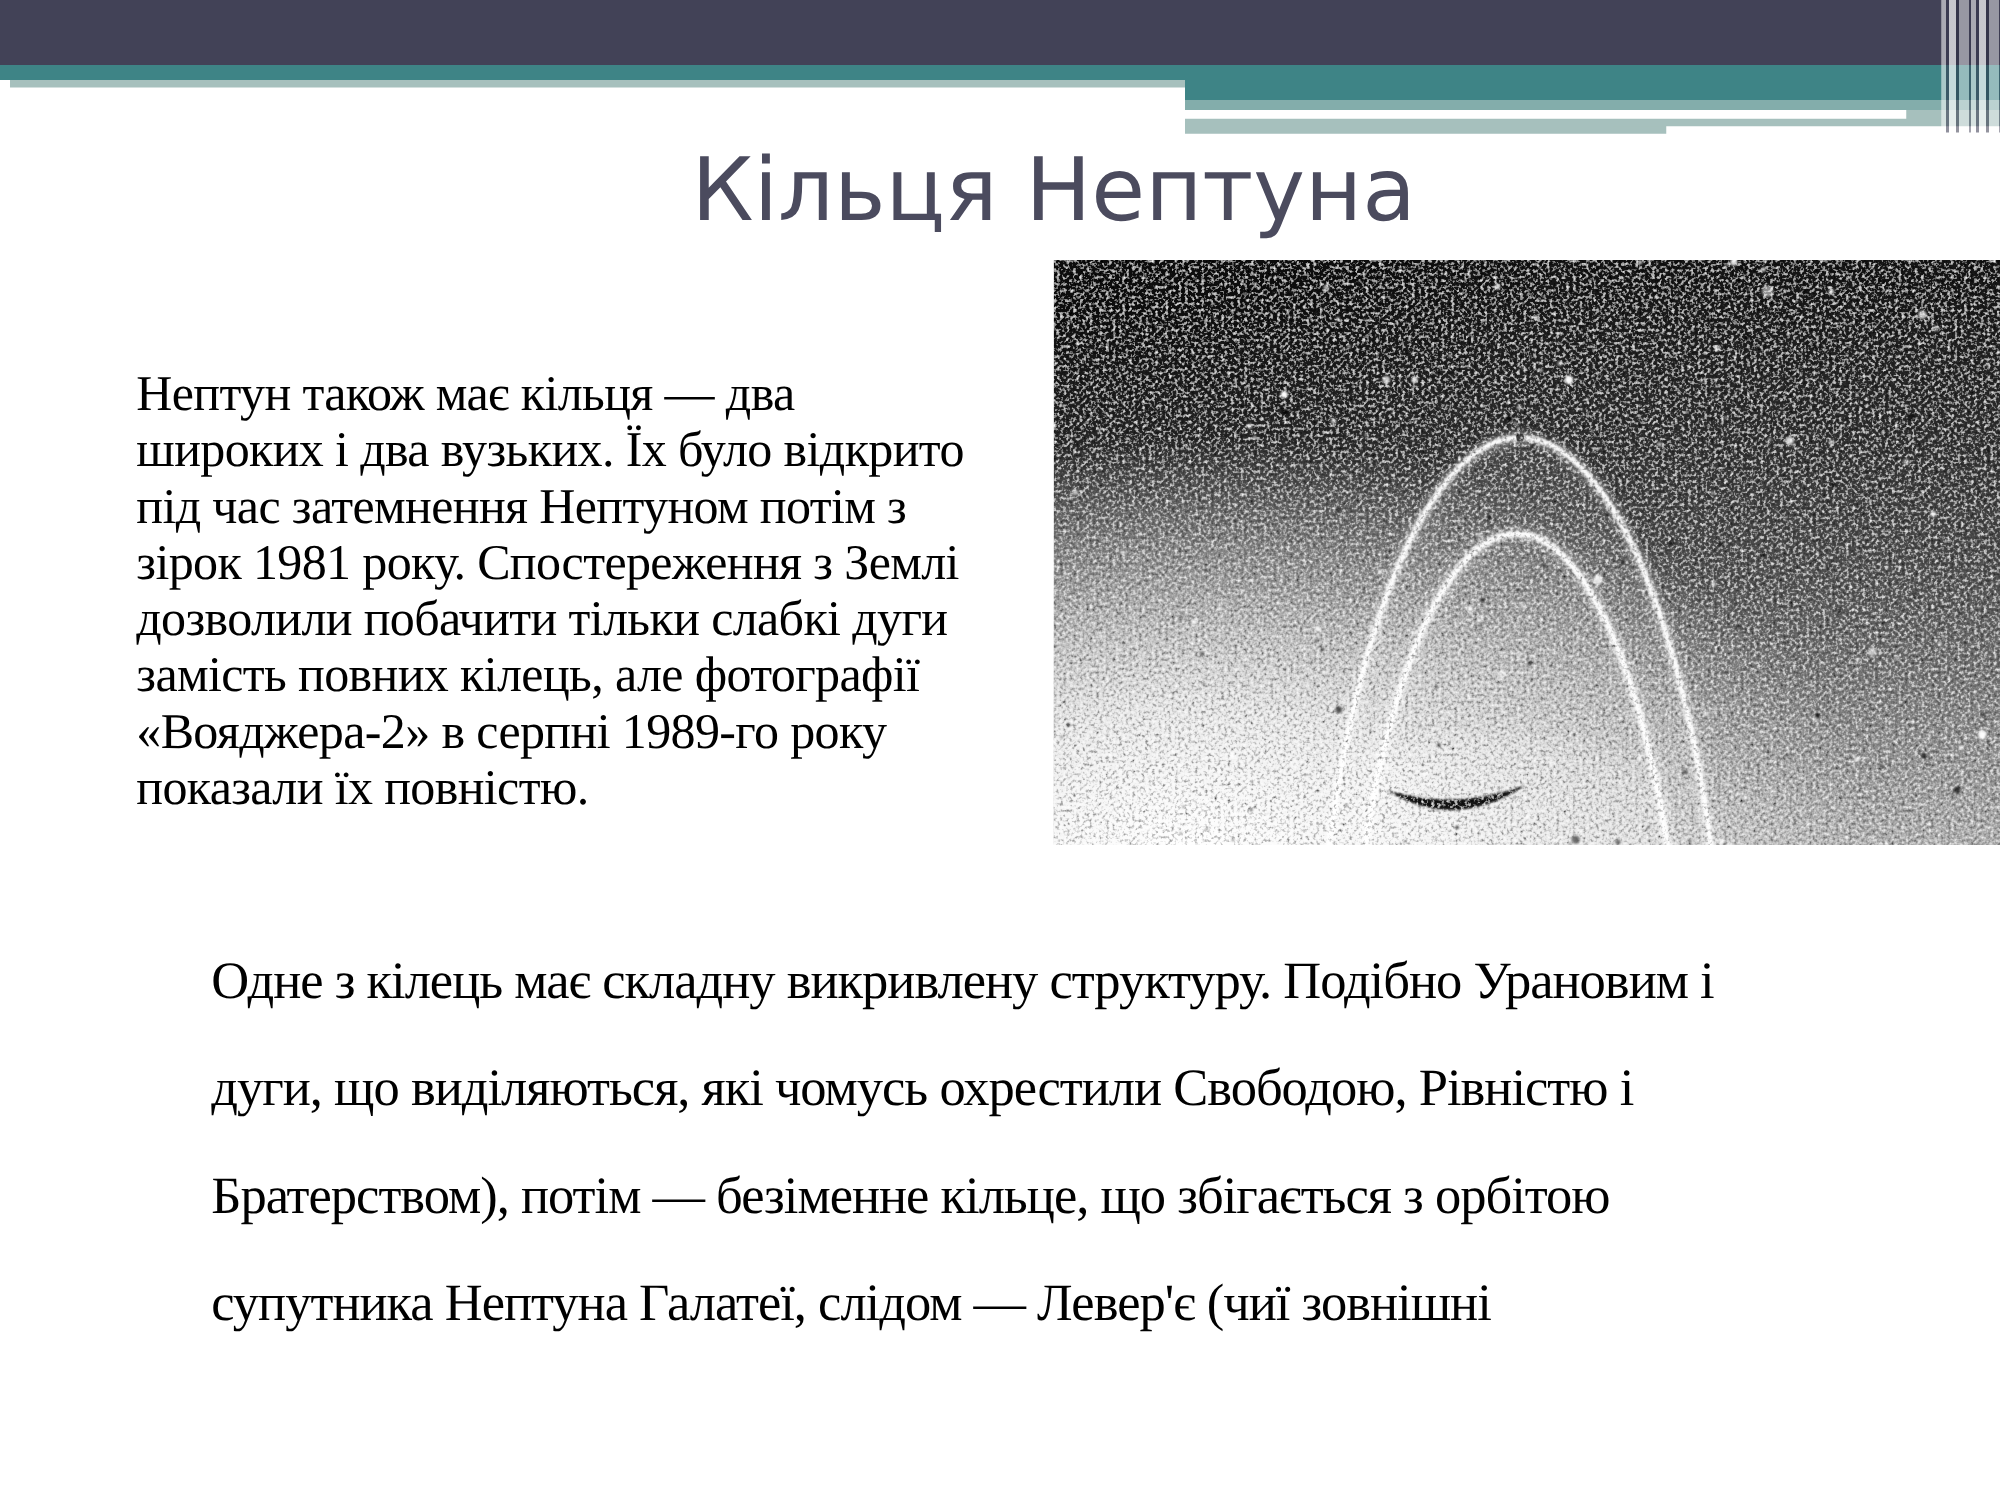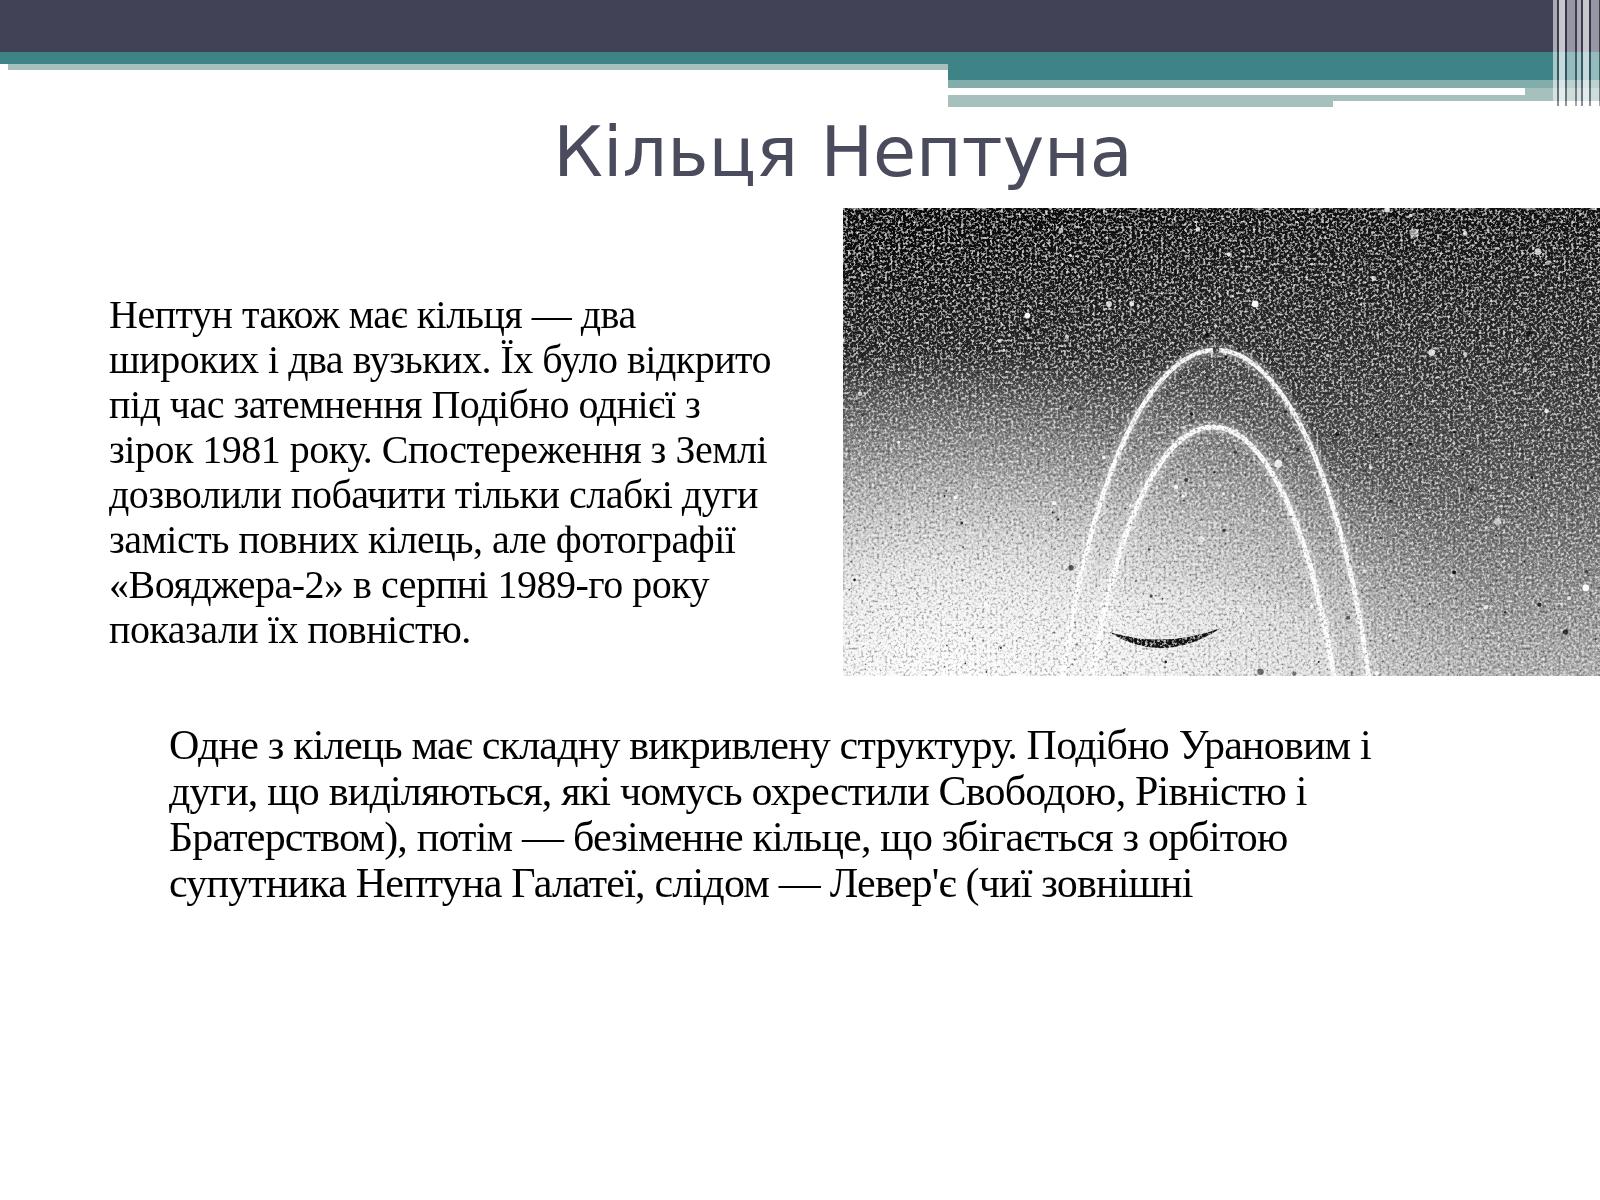--- a/index.html
+++ b/index.html
@@ -48,21 +48,21 @@
     font-size:40px;line-height:45px;letter-spacing:-0.5px;
     color:var(--body-text);
     margin-left:28px;
   }
   .left-text div{white-space:nowrap;}
   .bottom-text{
     left:126px;top:722px;width:1360px;
     font-size:42px;line-height:46px;letter-spacing:-0.8px;
     color:var(--body-text);
   }
-  .bottom-text div{white-space:nowrap;}
+  .bottom-text div{white-space:nowrap;margin-top:40px;}
   
   .photo{left:800px;top:208px;width:768px;height:468px;}
   .photo svg{display:block;width:768px;height:468px;}
 </style>
 </head>
 <body>
 
 <div class="abs bar-dark"></div>
 <div class="abs bar-teal"></div>
 <div class="abs bar-sage-left"></div>
@@ -71,21 +71,21 @@
 <div class="abs rt-sage-a"></div>
 <div class="abs rt-sage-b"></div>
 <div class="abs rt-white-line"></div>
 <div class="abs stripes"></div>
 
 <div class="abs title">Кільця Нептуна</div>
 
 <div class="abs left-text">
     <div>Нептун також має кільця — два</div>
     <div>широких і два вузьких. Їх було відкрито</div>
-    <div>під час затемнення Подібно однієї з</div>
+    <div>під час затемнення Нептуном потім з</div>
     <div>зірок 1981 року. Спостереження з Землі</div>
     <div>дозволили побачити тільки слабкі дуги</div>
     <div>замість повних кілець, але фотографії</div>
     <div>«Вояджера-2» в серпні 1989-го року</div>
     <div>показали їх повністю.</div>
   </div>
 
 <div class="abs bottom-text">
     <div>Одне з кілець має складну викривлену структуру. Подібно Урановим і</div>
     <div>дуги, що виділяються, які чомусь охрестили Свободою, Рівністю і</div>

